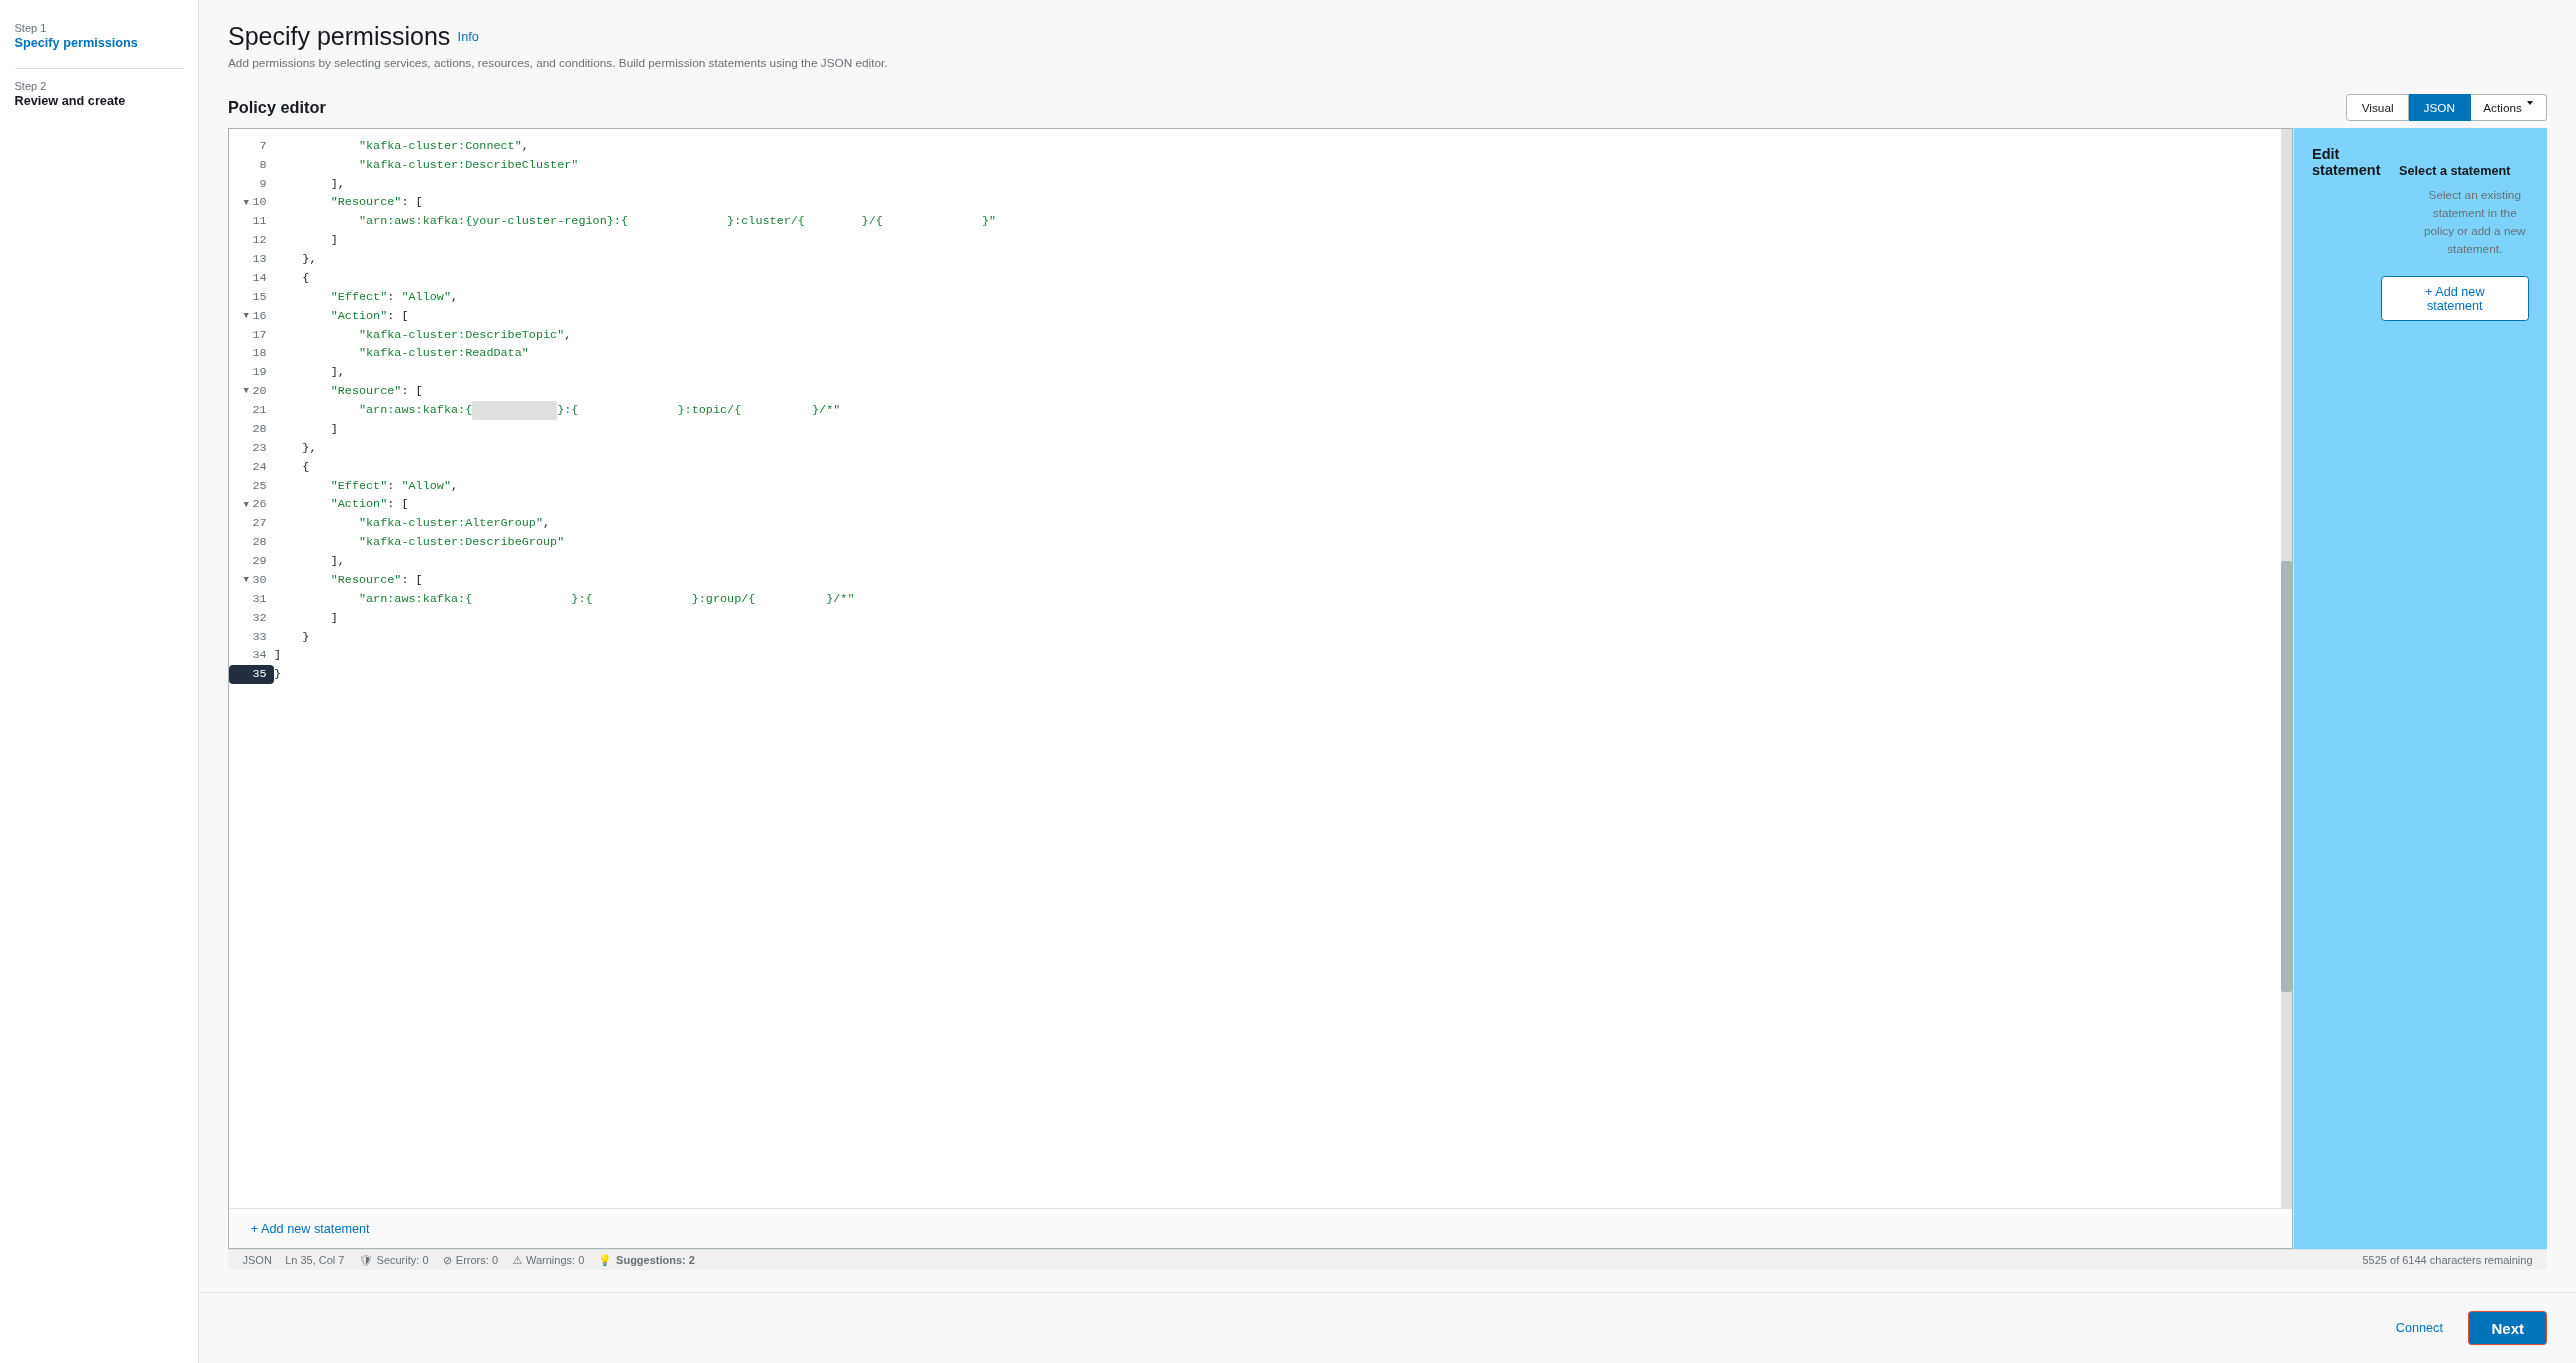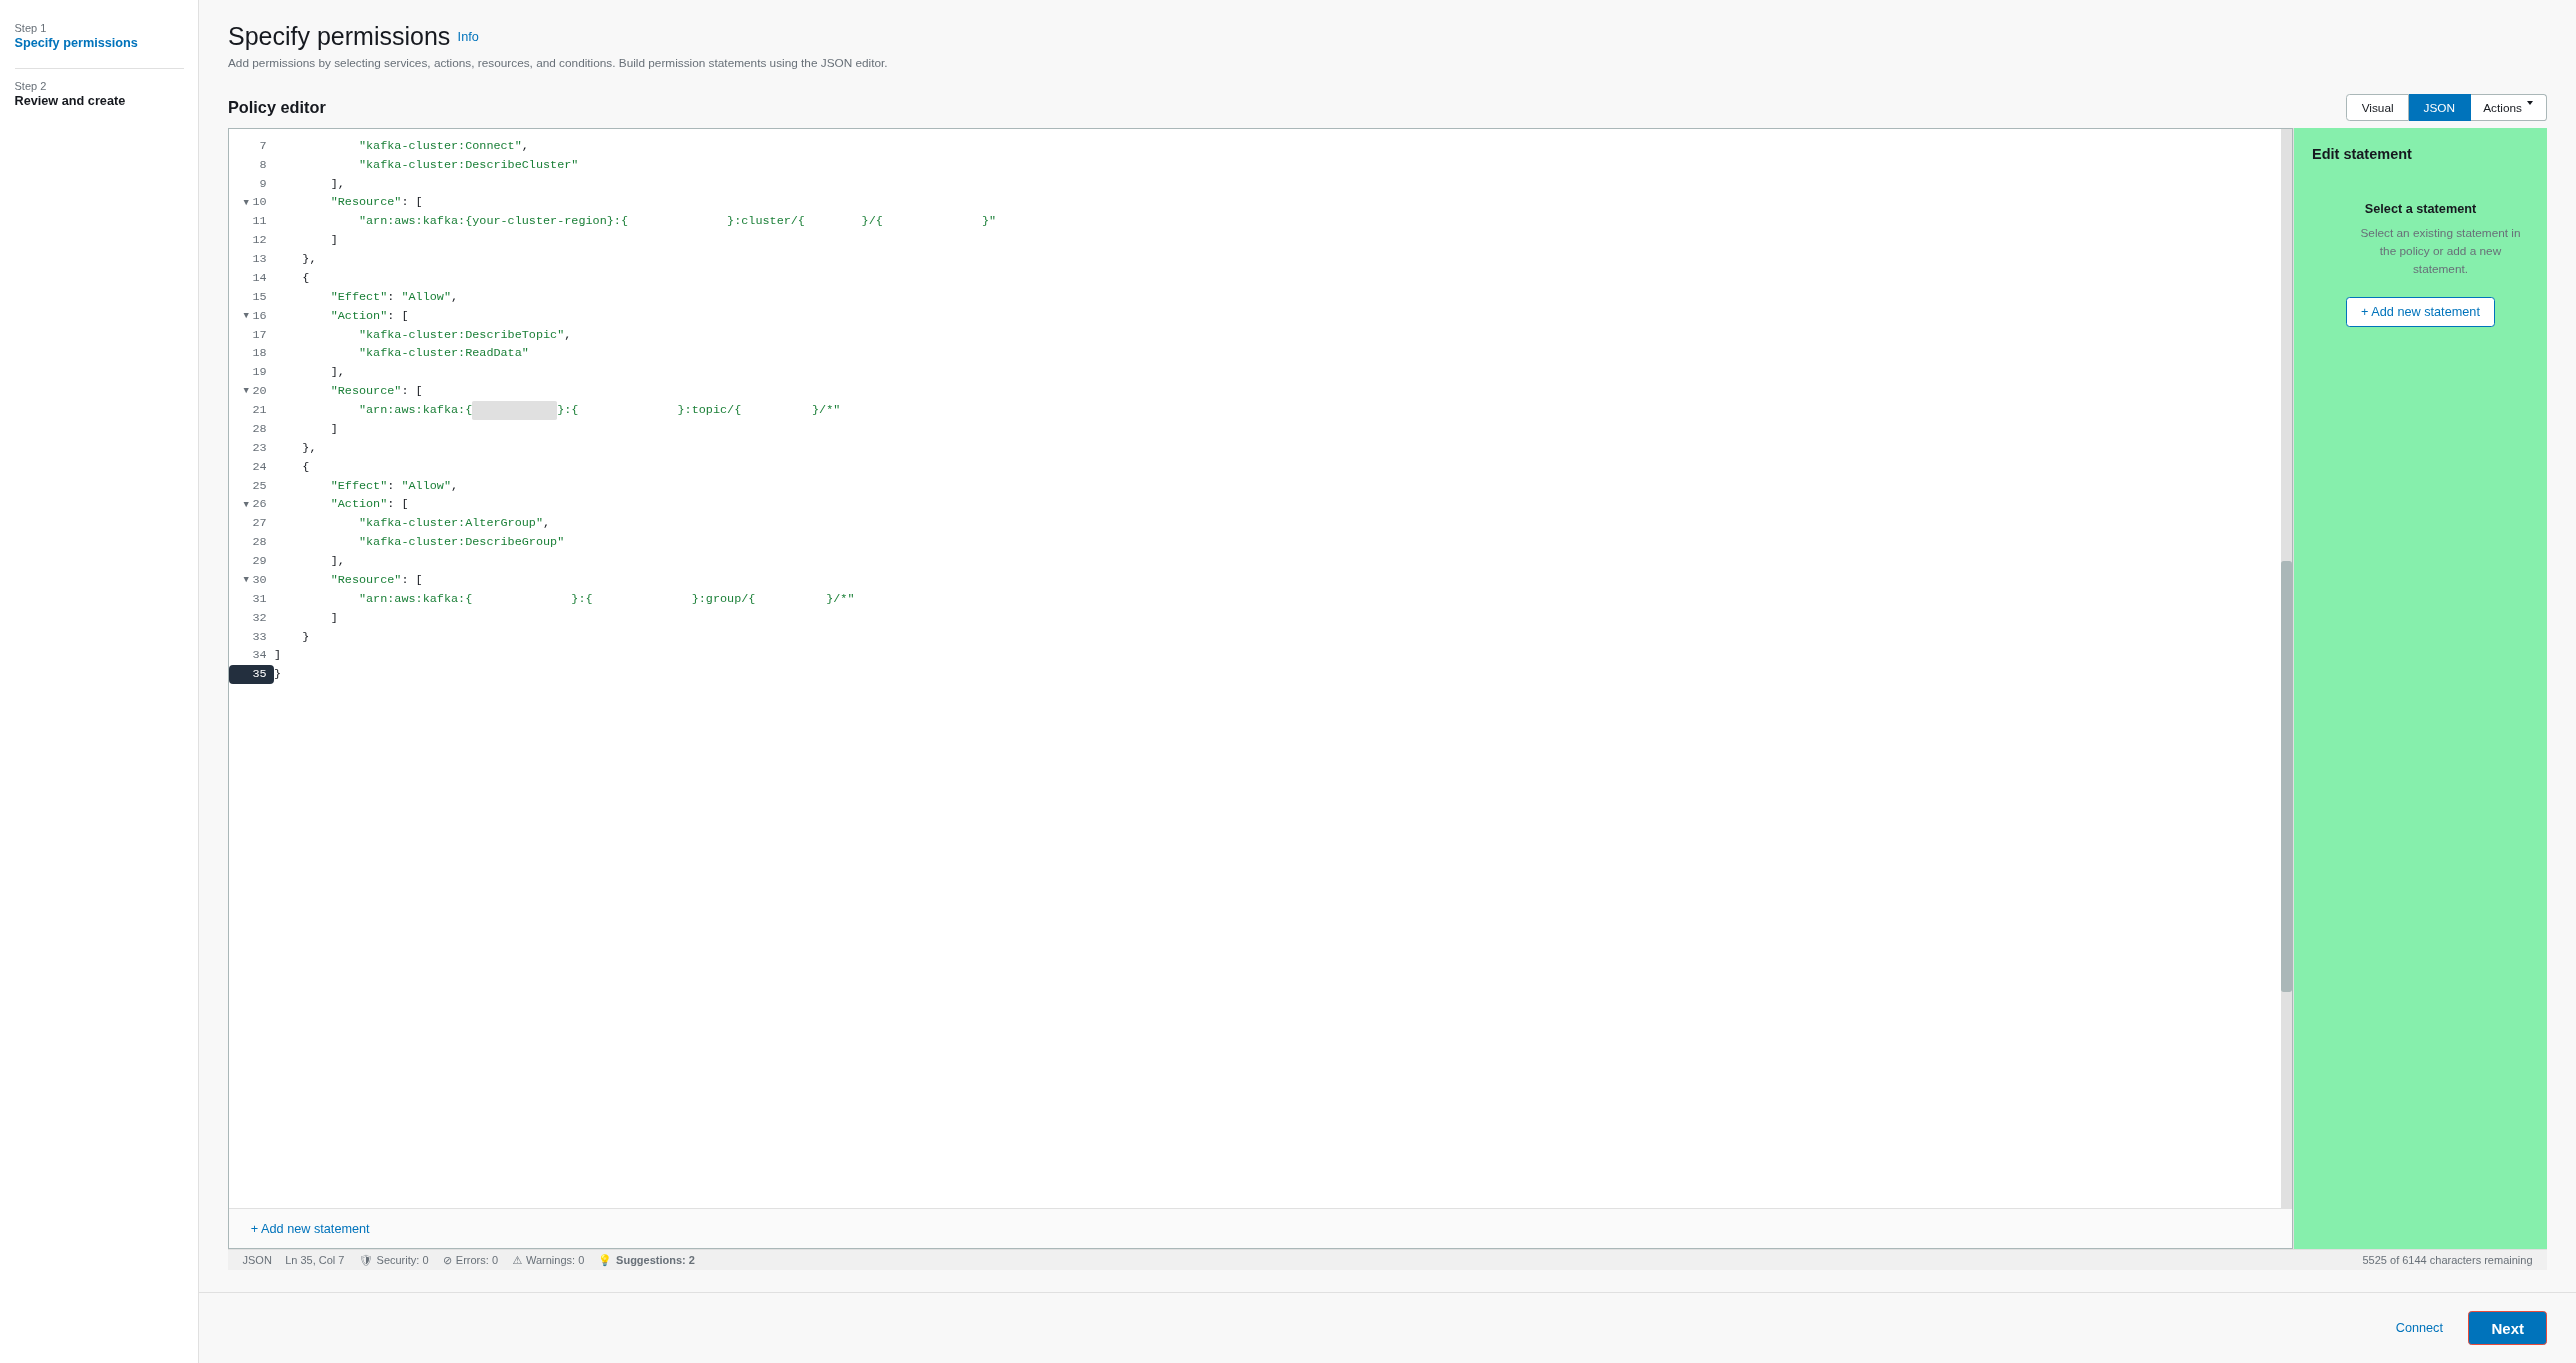--- a/index.html
+++ b/index.html
@@ -236,25 +236,24 @@
       height: 40%;
       background: #aab7b8;
       border-radius: 2.7px;
       position: absolute;
       top: 40%;
     }
     
     .right-panel {
       width: 254px;
       min-width: 254px;
-      background: #86efac;
+      background: #7dd3fc;
       border-left: 0.9px solid #e0e0e0;
       padding: 18px;
       display: flex;
-      flex-direction: column;
     }
     .right-panel-title {
       font-size: 14.5px;
       font-weight: 700;
       color: #16191f;
       margin-bottom: 22px;
     }
     .select-statement-section {
       text-align: center;
       padding: 18px 0;

